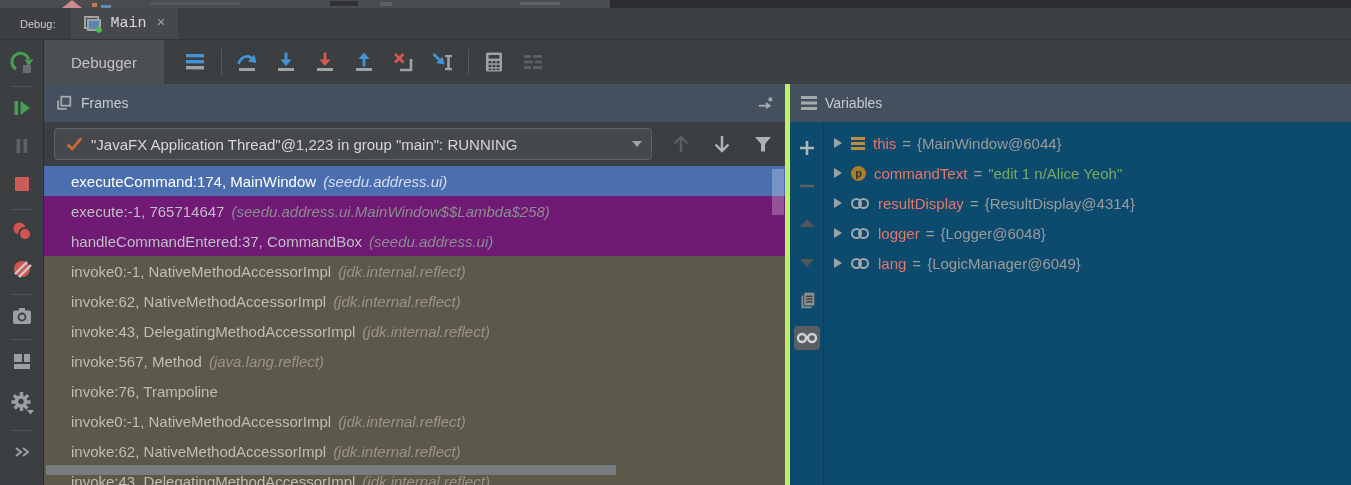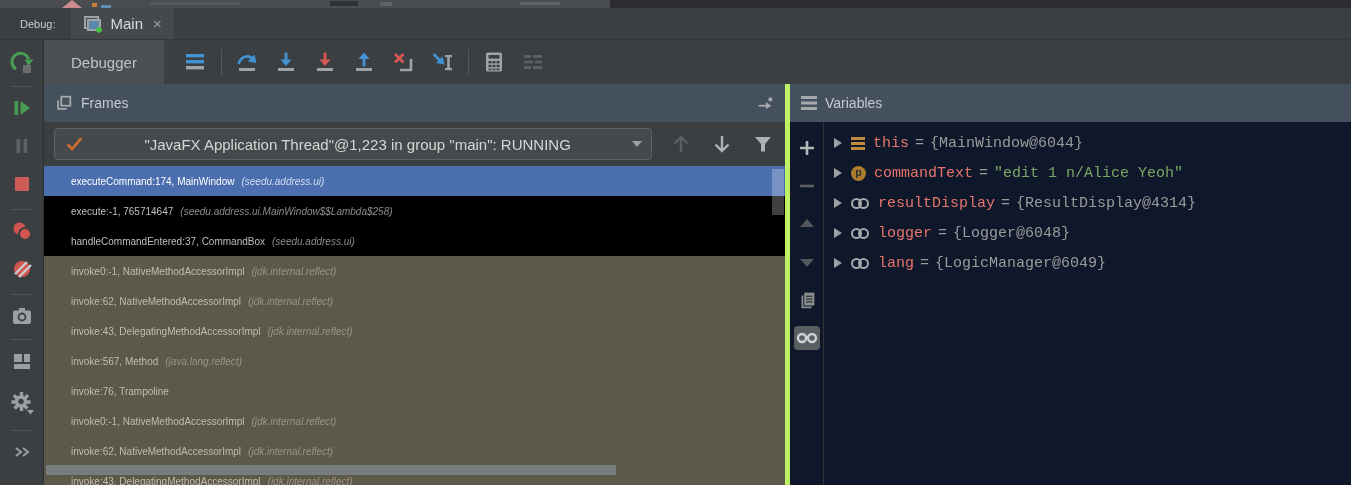--- a/index.html
+++ b/index.html
@@ -18,67 +18,67 @@
   .orange-dot{left:92px; bottom:1px; width:5px; height:4px; background:#c77d3a;}
   .blue-dash{left:101px; bottom:0; width:10px; height:3px; background:#5f8cb3;}
   .g1{left:150px; top:2px; width:90px; height:3px; background:#55585a;}
   .g2{left:330px; top:1px; width:28px; height:5px; background:#2f3133;}
   .g3{left:380px; top:2px; width:12px; height:4px; background:#606365;}
   .g4{left:520px; top:2px; width:40px; height:3px; background:#606365;}
 
   
   .tab-row{height:32px; display:flex; align-items:stretch; background:#3c3f41; border-bottom:1px solid #33363a;}
   .debug-label{display:flex; align-items:center; margin-left:20px; font-size:11px; color:#c8c8c8;}
-  .main-tab{margin-left:16px; display:flex; align-items:center; padding:0 12px; background:#46494c;}
+  .main-tab{margin-left:16px; display:flex; align-items:center; padding:0 12px; background:#46494c;font-family:Liberation Mono, monospace;}
   .tab-title{margin-left:7px; font-size:15px; color:#dadada;}
   .tab-close{margin-left:10px; color:#9fa1a3; font-size:15px; line-height:1; cursor:default;}
 
   
   .body-row{display:flex; height:445px;}
   .left-sidebar{width:44px; border-right:1px solid #2e3133; display:flex; flex-direction:column; align-items:center; background:#3c3f41; flex:none;}
   .sb-icon{width:28px; height:26px; display:flex; align-items:center; justify-content:center; flex:none;}
   .sb-sep{width:22px; height:1px; background:#515456; flex:none;}
   .m10{margin-top:10px}.m8{margin-top:8px}.m12{margin-top:12px}.m14{margin-top:14px}.m16{margin-top:16px}
 
-  .main-col{flex:1; display:flex; flex-direction:column; min-width:0;text-align:center;}
+  .main-col{flex:1; display:flex; flex-direction:column; min-width:0;}
 
   
   .debug-toolbar{height:44px; display:flex; align-items:center; background:#3c3f41; flex:none;}
   .debugger-tab{height:44px; padding:0 27px; display:flex; align-items:center; background:#4b4f52; color:#c2c2c2; font-size:15px; margin-right:16px;}
   .tb-icon{width:30px; height:26px; margin-right:9px; display:flex; align-items:center; justify-content:center;}
   .tb-sep{width:1px; height:26px; background:#55585a; margin:0 10px 0 2px; flex:none;}
 
   
   .panels{flex:1; display:flex; min-height:0;}
   .frames-panel{width:746px; flex:none; display:flex; flex-direction:column; border-right:5px solid #bef264; min-height:0;}
   .panel-header{height:38px; background:#44505e; display:flex; align-items:center; padding:0 11px; font-size:14px; color:#c6cad0; flex:none;}
   .panel-header .hdr-title{margin-left:8px;}
   .hdr-spacer{flex:1;}
 
   .thread-row{height:44px; display:flex; align-items:center; padding:0 10px; background:#3c3f41; flex:none;}
   .thread-dropdown{width:600px; height:32px; border:1px solid #5e6264; border-radius:4px; background:#45494b; display:flex; align-items:center; padding:0 9px; cursor:default;}
   .thread-text{flex:1; margin-left:7px; font-size:15px; color:#d6d6d6; white-space:nowrap; overflow:hidden;}
   .dd-chevron{width:0; height:0; border-left:5px solid transparent; border-right:5px solid transparent; border-top:6px solid #9ea2a5; margin-left:8px;}
   .thread-btn{width:24px; height:24px; margin-left:17px; display:flex; align-items:center; justify-content:center;}
 
-  .frames-list{flex:1; position:relative; overflow:hidden; background:#000000; font-size:10px;}
+  .frames-list{flex:1; position:relative; overflow:hidden; background:#701a75; font-size:15px;}
   .frame-row{height:30px; display:flex; align-items:center; padding-left:27px; white-space:nowrap; cursor:default;}
   .fr-pkg{font-style:italic; margin-left:7px;}
   .frame-selected{background:#4b6eaf; color:#ffffff;}
   .frame-selected .fr-pkg{color:#d3dff0;}
   .frame-user{color:#bdbfc1;}
   .frame-user .fr-pkg{color:#8a8d8f;}
   .frame-library{background:#5c584a; color:#c1bdaf;}
   .frame-library .fr-pkg{color:#9a9483;}
   .h-scrollbar{position:absolute; left:2px; bottom:10px; width:570px; height:10px; background:#797c7e; z-index:3;}
   .v-scrollbar{position:absolute; right:1px; top:3px; width:12px; height:46px; background:rgba(255,255,255,0.25); z-index:3;}
 
   
   .variables-panel{flex:1; display:flex; flex-direction:column; min-width:0;}
-  .vars-body{flex:1; display:flex; min-height:0; background:#0f172a;font-family:Liberation Mono, monospace;}
+  .vars-body{flex:1; display:flex; min-height:0; background:#0c4a6e;}
   .minibar{width:34px; flex:none; border-right:1px solid #313436; display:flex; flex-direction:column; align-items:center; padding-top:14px;}
   .mb-btn{width:26px; height:24px; margin-bottom:14px; display:flex; align-items:center; justify-content:center; flex:none;}
   .mb-selected{background:#5a5e61; border-radius:4px;}
   .var-tree{flex:1; padding-top:6px; overflow:hidden;}
   .var-row{height:30px; display:flex; align-items:center; padding-left:10px; font-size:15px; white-space:nowrap; cursor:default;}
   .tri{width:0; height:0; border-left:8px solid #9ea1a4; border-top:5px solid transparent; border-bottom:5px solid transparent; margin-right:9px; flex:none;}
   .vicon{flex:none; margin-right:8px;}
   .vicon-value{width:14px; height:13px; background:repeating-linear-gradient(to bottom,#c08a3e 0 3px,rgba(0,0,0,0) 3px 5px);}
   .vicon-parameter{width:15px; height:15px; border-radius:50%; background:#ab7c2c; color:#2e3133; font-weight:bold; font-size:11px; line-height:15px; text-align:center;}
   .vicon-parameter::after{content:"p";}

